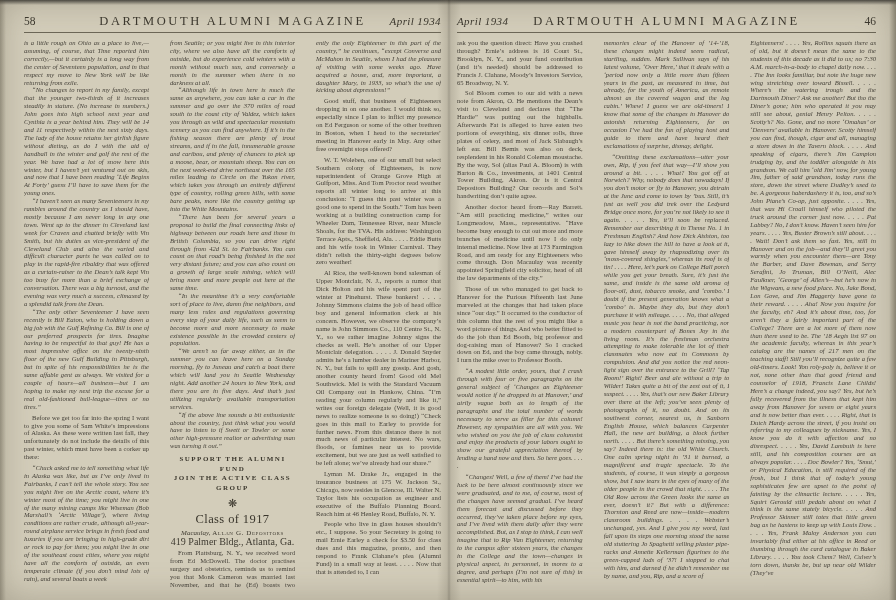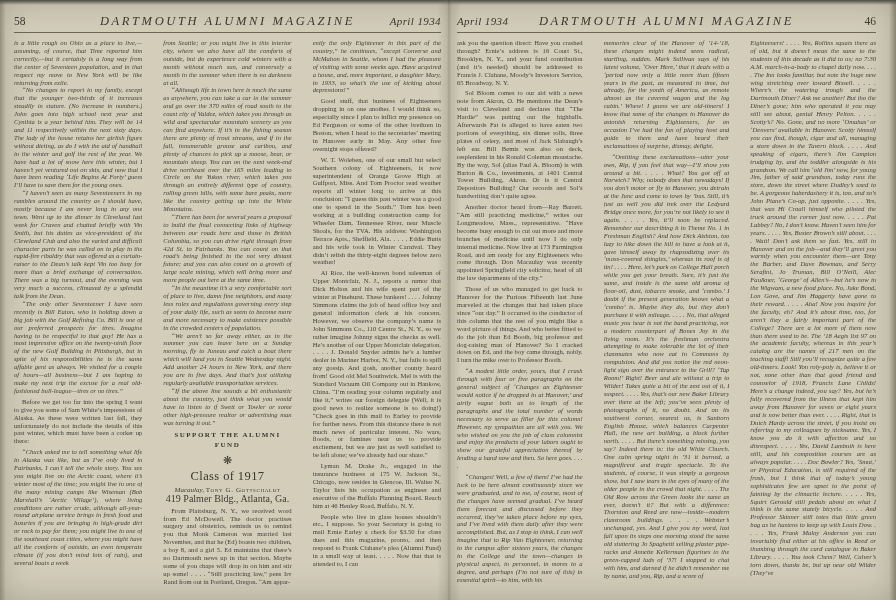--- a/index.html
+++ b/index.html
@@ -11,25 +11,25 @@
   }
   .top-edge{position:absolute;top:0;left:0;right:0;height:5px;
     background:linear-gradient(180deg,rgba(56,54,48,.85),rgba(56,54,48,0));}
   .right-edge{position:absolute;top:0;right:0;bottom:0;width:7px;
     background:linear-gradient(270deg,rgba(84,79,64,.5),rgba(84,79,64,0));}
   .left-edge{position:absolute;top:0;left:0;bottom:0;width:6px;
     background:linear-gradient(90deg,rgba(84,79,64,.4),rgba(84,79,64,0));}
   .gutter{position:absolute;top:0;left:437px;width:24px;height:600px;
     background:linear-gradient(90deg,rgba(110,104,88,0),rgba(110,104,88,.22) 42%,rgba(70,66,55,.34) 50%,rgba(110,104,88,.22) 58%,rgba(110,104,88,0));}
   .page{position:absolute;top:0;height:600px;width:448px;box-sizing:border-box;padding-top:14px;}
-  .page-left{left:0;padding-left:14px;padding-right:7px;}
+  .page-left{left:0;padding-left:24px;padding-right:7px;}
   .page-right{left:448px;padding-left:9px;padding-right:20px;}
   .pagehead{display:flex;align-items:baseline;font-family:"Liberation Serif",serif;color:#3c382e;}
   .slot-l{width:78px;text-align:left;}
-  .slot-c{flex:1;text-align:center;font-size:12.5px;letter-spacing:2.6px;white-space:nowrap;font-style:italic;}
+  .slot-c{flex:1;text-align:left;font-size:12.5px;letter-spacing:2.6px;white-space:nowrap;}
   .slot-r{width:78px;text-align:right;}
   .pagenum{font-size:11.5px;}
   .issue-date{font-style:italic;font-size:11px;letter-spacing:.4px;}
   .rule{border-bottom:1px solid rgba(74,68,54,.75);margin-top:3px;}
   .cols{display:flex;gap:21px;margin-top:6px;height:552px;overflow:hidden;}
   .col{flex:1;overflow:hidden;font-family:"Liberation Serif",serif;
     font-size:6.6px;line-height:7.9px;color:#454139;text-align:justify;}
   .col p{margin:0;text-indent:8px;}
   .col p.noind{text-indent:0;}
   .col p.sp{margin-top:3px;}
@@ -70,25 +70,26 @@
         <p class="it sp">“Chuck asked me to tell something what life in Alaska was like, but as I’ve only lived in Fairbanks, I can’t tell the whole story. You see you might live on the Arctic coast, where it’s winter most of the time; you might live in one of the many mining camps like Wiseman (Bob Marshall’s ‘Arctic Village’), where living conditions are rather crude, although all-year-round airplane service brings in fresh food and luxuries if you are bringing in high-grade dirt or rock to pay for them; you might live in one of the southeast coast cities, where you might have all the comforts of outside, an even temperate climate (if you don’t mind lots of rain), and several boats a week</p>
       </div>
       <div class="col">
         <p class="it noind">from Seattle; or you might live in this interior city, where we also have all the comforts of outside, but do experience cold winters with a month without much sun, and conversely a month in the summer when there is no darkness at all.</p>
         <p class="it">“Although life in town here is much the same as anywhere, you can take a car in the summer and go over the 370 miles of road south to the coast city of Valdez, which takes you through as wild and spectacular mountain scenery as you can find anywhere. If it’s in the fishing season there are plenty of trout streams, and if in the fall, innumerable grouse and caribou, and plenty of chances to pick up a moose, bear, or mountain sheep. You can on the next week-end drive northeast over the 165 miles leading to Circle on the Yukon river, which takes you through an entirely different type of country, rolling green hills, with some bare peaks, more like the country getting up into the White Mountains.</p>
         <p class="it">“There has been for several years a proposal to build the final connecting links of highway between our roads here and those in British Columbia, so you can drive right through from 42d St. to Fairbanks. You can count on that road’s being finished in the not very distant future; and you can also count on a growth of large scale mining, which will bring more and more people out here at the same time.</p>
         <p class="it">“In the meantime it’s a very comfortable sort of place to live, damn fine neighbors, and many less rules and regulations governing every step of your daily life, such as seem to become more and more necessary to make existence possible in the crowded centers of population.</p>
         <p class="it">“We aren’t so far away either, as in the summer you can leave here on a Sunday morning, fly to Juneau and catch a boat there which will land you in Seattle Wednesday night. Add another 24 hours to New York, and there you are in five days. And that’s just utilizing regularly available transportation services.</p>
         <p class="it">“If the above line sounds a bit enthusiastic about the country, just think what you would have to listen to if Swett or Towler or some other high-pressure realtor or advertising man was turning it out.”</p>
         <div class="notice first">SUPPORT THE ALUMNI FUND</div>
+        <div class="notice">JOIN THE ACTIVE CLASS GROUP</div>
         <div class="ornament">❋</div>
         <div class="class-head">Class of 1917</div>
         <div class="sec-line">
           <span class="sec-label">Macaulay,</span>
-          <span class="sec-name">Tony G. Gottschaldt</span>
+          <span class="sec-name">Allan G. Depositors</span>
         </div>
         <div class="sec-addr">419 Palmer Bldg., Atlanta, Ga.</div>
         <p>From Plattsburg, N. Y., we received word from Ed McDowell. The doctor practises surgery and obstetrics, reminds us to remind you that Monk Cameron was married last November, and that he (Ed) boasts two children, a boy 8, and a girl 5. Ed maintains that there’s no Dartmouth news up in that section. Maybe some of you chaps will drop in on him and stir up some! . . . . “Still practicing law,” pens Irv Rand from out in Portland, Oregon. “Am appar-</p>
       </div>
       <div class="col">
         <p class="it noind">ently the only Eighteener in this part of the country,” he continues, “except Converse and McMahon in Seattle, whom I had the pleasure of visiting with some weeks ago. Have acquired a house, and, more important, a daughter Mary, in 1933, so what’s the use of kicking about depressions!”</p>
         <p class="sp">Good stuff, that business of Eighteeners dropping in on one another. I would think so, especially since I plan to inflict my presence on Ed Ferguson or some of the other brethren in Boston, when I head to the secretaries’ meeting in Hanover early in May. Any other free overnight stops offered?</p>
         <p class="sp">W. T. Woleben, one of our small but select Southern colony of Eighteeners, is now superintendent of Orange Grove High at Gulfport, Miss. And Tom Proctor read weather reports all winter long to arrive at this conclusion: “I guess this past winter was a good one to spend in the South.” Tom has been working at a building construction camp for Wheeler Dam, Tennessee River, near Muscle Shoals, for the TVA. His address: Washington Terrace Apts., Sheffield, Ala. . . . . Eddie Butts and his wife took in Winter Carnival. They didn’t relish the thirty-eight degrees below zero weather!</p>
         <p class="sp">Al Rice, the well-known bond salesman of Upper Montclair, N. J., reports a rumor that Dick Holton and his wife spent part of the winter at Pinehurst. These bankers! . . . . Johnny Simmons claims the job of head office boy and general information clerk at his concern. However, we observe the company’s name is John Simmons Co., 110 Centre St., N. Y., so we rather imagine Johnny signs the checks as well. He’s another of our Upper Montclair delegation. . . . . J. Donald Snyder admits he’s a lumber dealer in Mariner Harbor, N. Y., but fails to spill any gossip. And gosh, another county heard from! Good old Mel Southwick. Mel is with the Standard Vacuum Oil Company out in Hankow, China. “I’m reading your column regularly and like it,” writes our foreign delegate (Well, it is good news to realize someone is so doing!) “Check goes in this mail to Earley to provide for further news. From this distance there is not much news of particular interest. No wars, floods, or famines near us to provide excitement, but we are just as well satisfied to be left alone; we’ve already had our share.”</p>
         <p class="sp">Lyman M. Drake Jr., engaged in the insurance business at 175 W. Jackson St., Chicago, now resides in Glencoe, Ill. Walter N. Taylor lists his occupation as engineer and executive of the Buffalo Planning Board. Reach him at 46 Henley Road, Buffalo, N. Y.</p>

